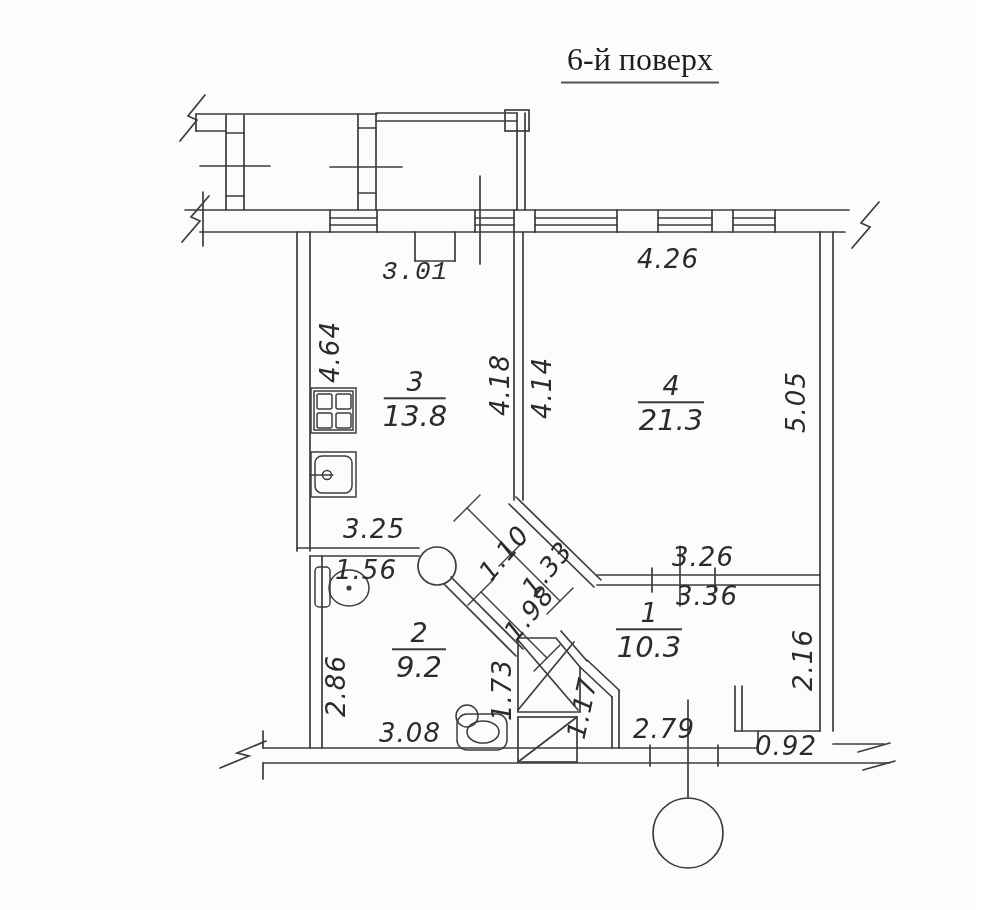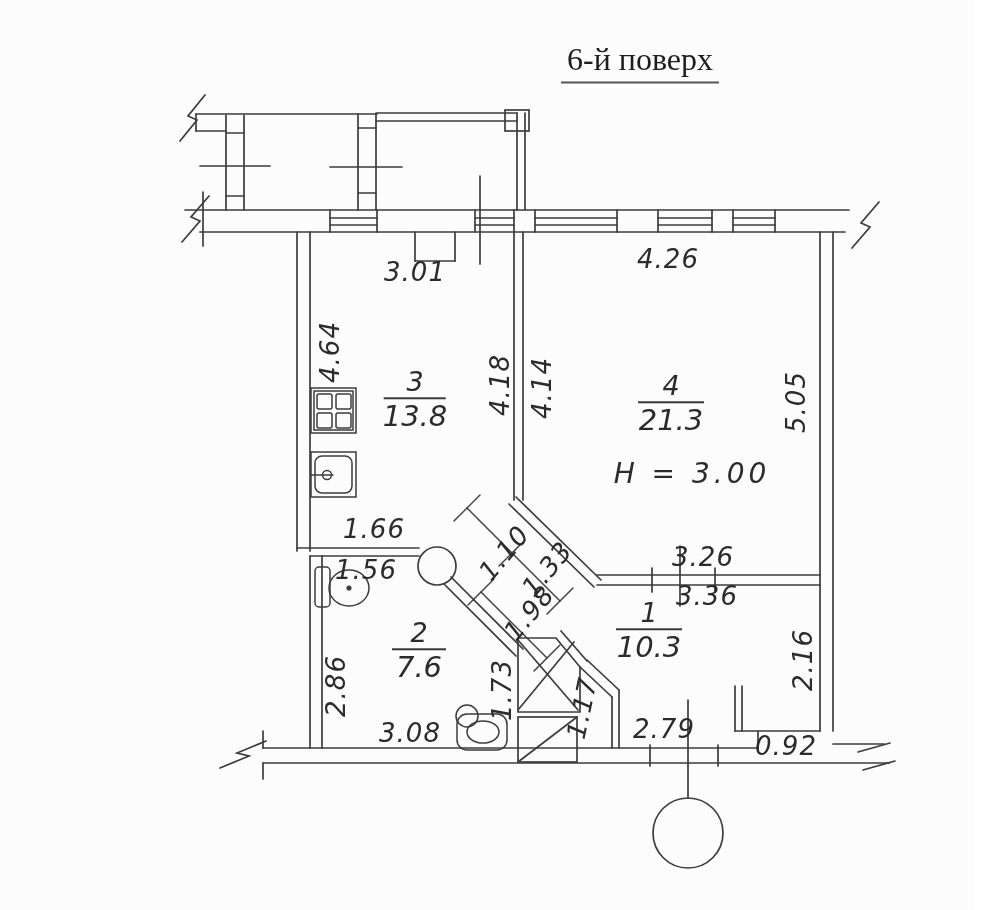--- a/index.html
+++ b/index.html
@@ -211,36 +211,35 @@
     <span class="room-area">13.8</span>
   </div>
   <div class="room-label" style="left:671px;top:404px;">
     <span class="room-num">4</span>
     <div class="frac-line" style="width:66px;"></div>
     <span class="room-area">21.3</span>
   </div>
   <div class="room-label" style="left:419px;top:651px;">
     <span class="room-num">2</span>
     <div class="frac-line" style="width:54px;"></div>
-    <span class="room-area">7.6</span>
+    <span class="room-area">9.2</span>
   </div>
   <div class="room-label" style="left:649px;top:631px;">
     <span class="room-num">1</span>
     <div class="frac-line" style="width:66px;"></div>
     <span class="room-area">10.3</span>
   </div>
-  <span class="txt hnote r0" style="left:692px;top:473px;">H = 3.00</span>
-
-  <span class="txt dim r0" style="left:415px;top:272px;">3.01</span>
+
+  <span class="txt dim r0" style="left:415px;top:272px;font-family:Liberation Mono, monospace;">3.01</span>
   <span class="txt dim r0" style="left:668px;top:259px;">4.26</span>
   <span class="txt dim r90" style="left:330px;top:352px;">4.64</span>
   <span class="txt dim r90" style="left:500px;top:385px;">4.18</span>
   <span class="txt dim r90" style="left:542px;top:388px;">4.14</span>
   <span class="txt dim r90" style="left:796px;top:402px;">5.05</span>
-  <span class="txt dim r0" style="left:374px;top:529px;">1.66</span>
+  <span class="txt dim r0" style="left:374px;top:529px;">3.25</span>
   <span class="txt dim r0" style="left:366px;top:570px;">1.56</span>
   <span class="txt dim r50" style="left:504px;top:553px;">1.10</span>
   <span class="txt dim r50" style="left:547px;top:569px;">1.33</span>
   <span class="txt dim r50" style="left:529px;top:613px;">1.98</span>
   <span class="txt dim r0" style="left:703px;top:557px;text-align:center;">3.26</span>
   <span class="txt dim r0" style="left:707px;top:596px;">3.36</span>
   <span class="txt dim r90" style="left:803px;top:660px;">2.16</span>
   <span class="txt dim r90" style="left:336px;top:686px;">2.86</span>
   <span class="txt dim r90" style="left:502px;top:690px;">1.73</span>
   <span class="txt dim r78" style="left:582px;top:708px;">1.17</span>

